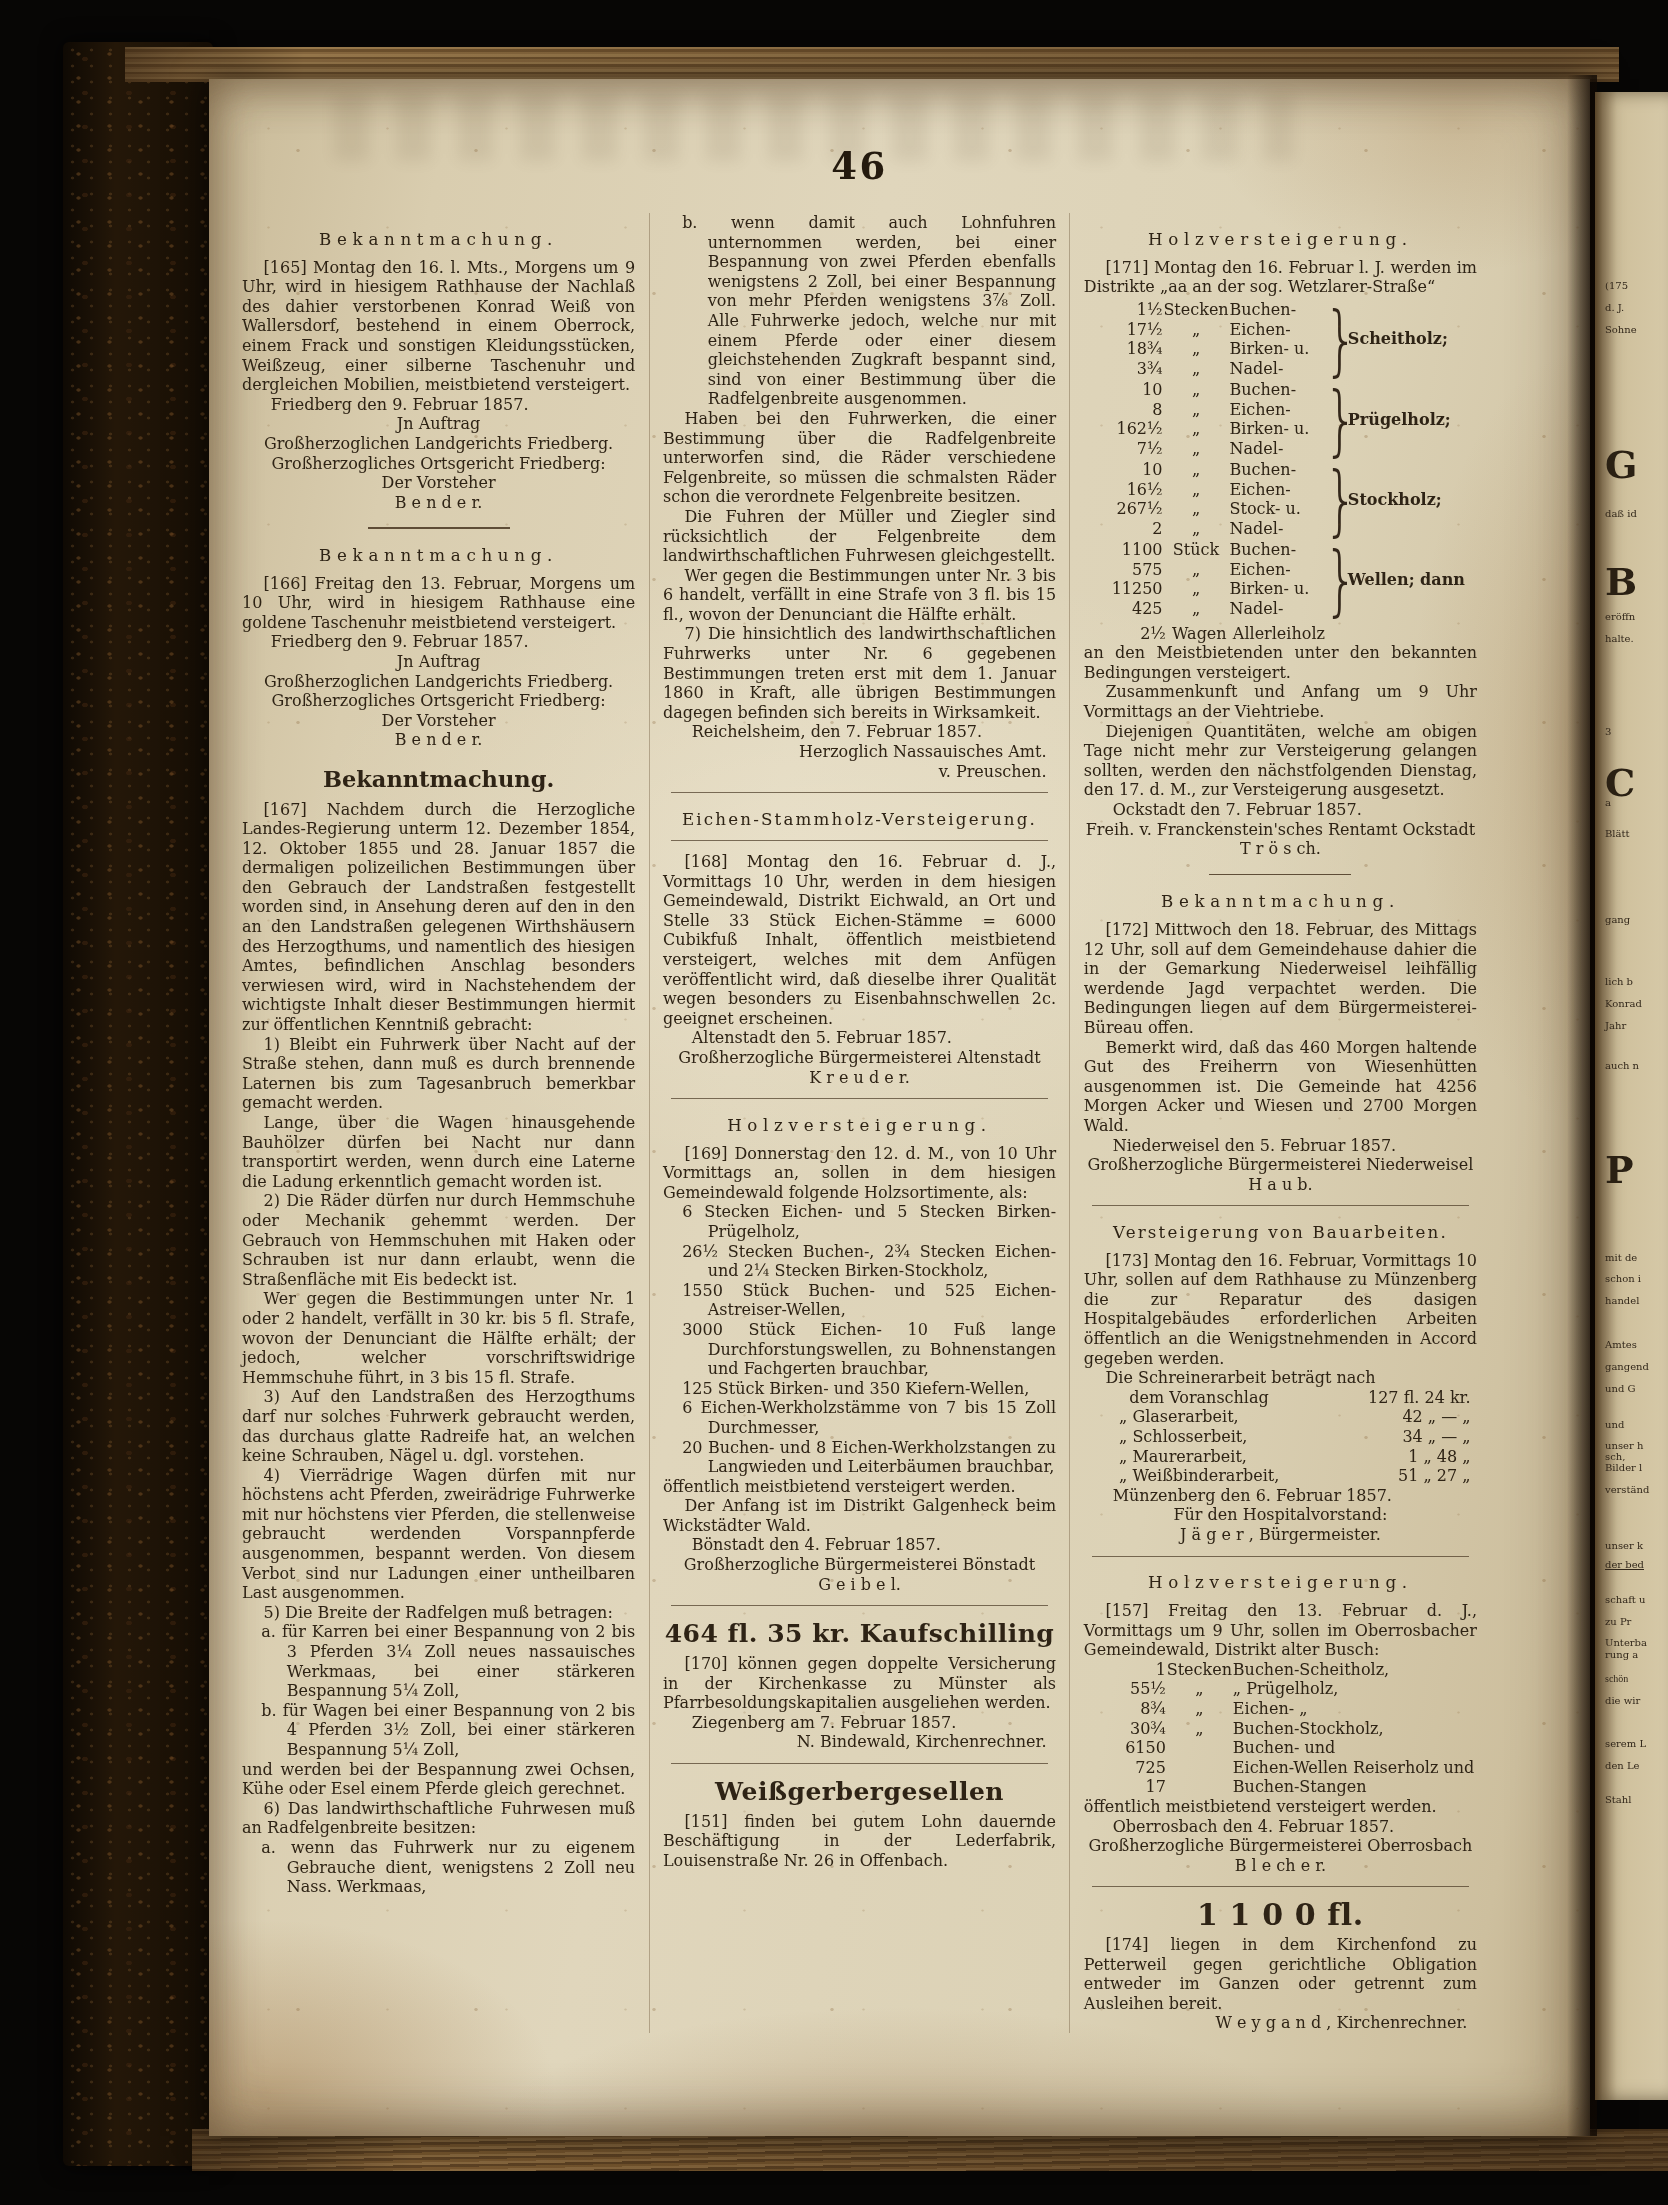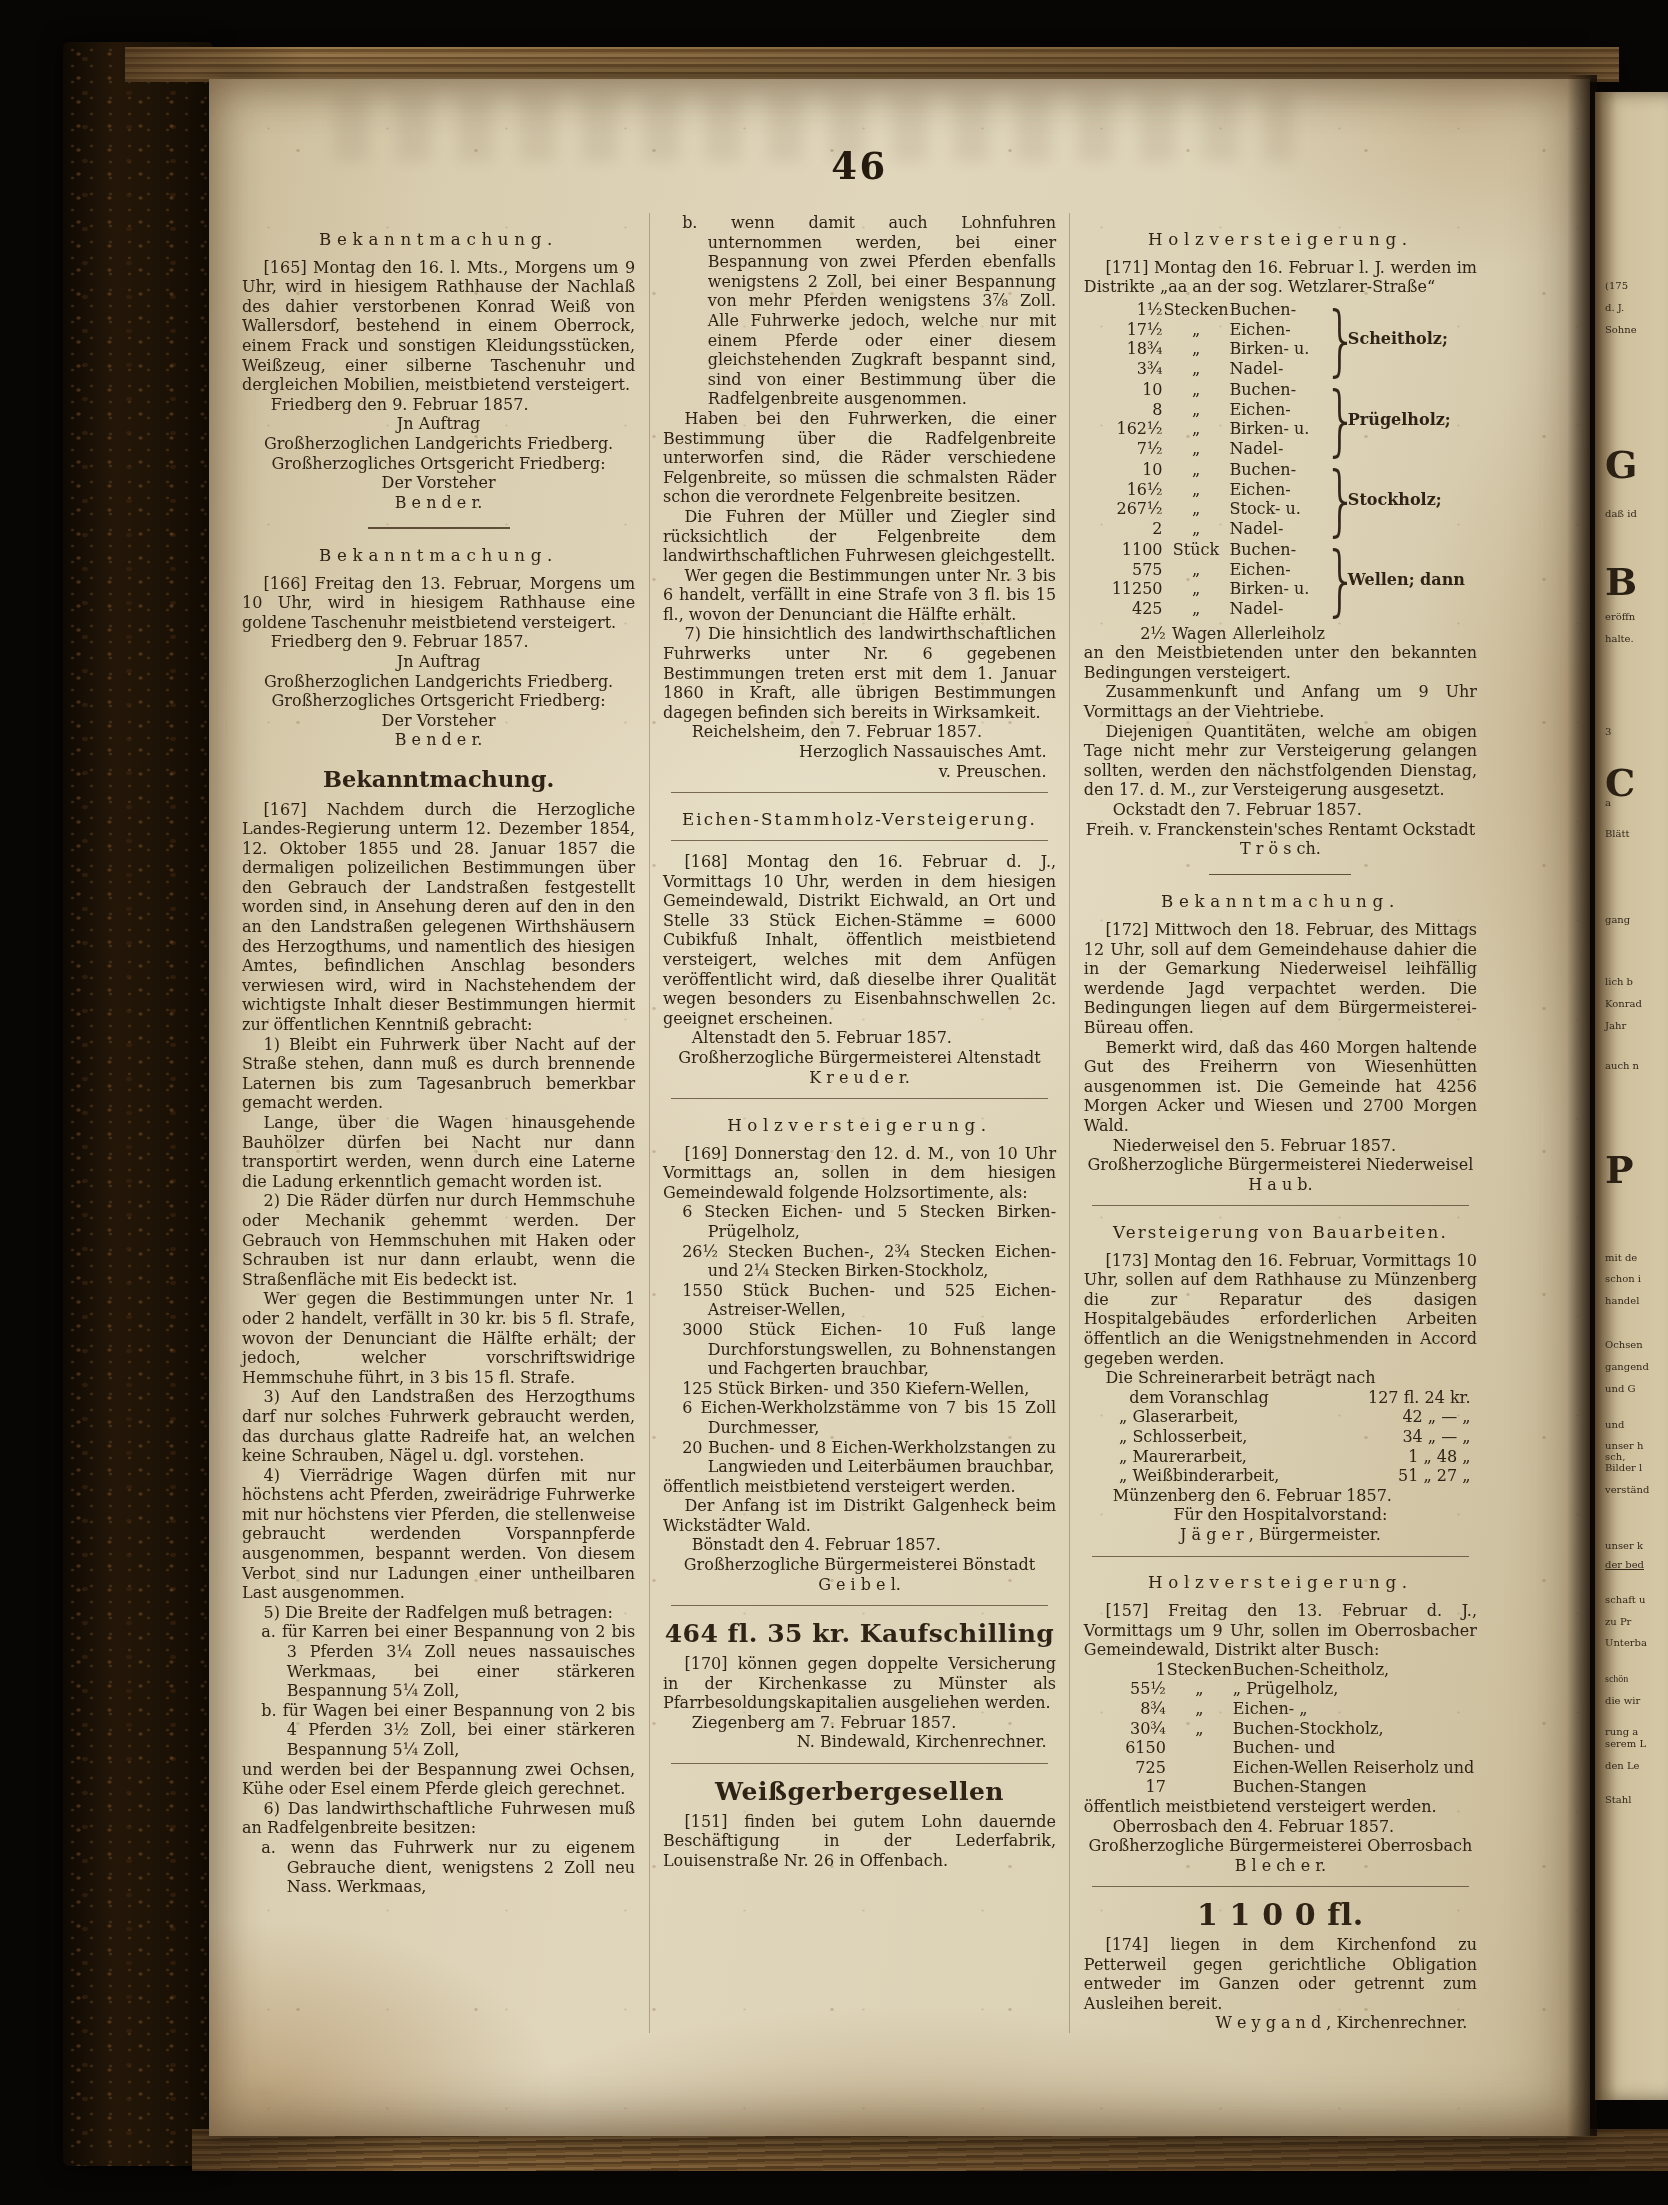--- a/index.html
+++ b/index.html
@@ -401,35 +401,35 @@
       <div class="frag" style="top: 736px;">Blätt</div>
       <div class="frag" style="top: 822px;">gang</div>
       <div class="frag" style="top: 884px;">lich b</div>
       <div class="frag" style="top: 906px;">Konrad</div>
       <div class="frag" style="top: 928px;">Jahr</div>
       <div class="frag" style="top: 968px;">auch n</div>
       <div class="frag big" style="top: 1055px;">P</div>
       <div class="frag" style="top: 1160px;">mit de</div>
       <div class="frag" style="top: 1181px;">schon i</div>
       <div class="frag" style="top: 1203px;">handel</div>
-      <div class="frag" style="top: 1247px;">Ochsen</div>
+      <div class="frag" style="top: 1247px;">Amtes</div>
       <div class="frag" style="top: 1269px;">gangend</div>
       <div class="frag" style="top: 1291px;">und G</div>
       <div class="frag" style="top: 1327px;">und</div>
       <div class="frag" style="top: 1348px;">unser h</div>
       <div class="frag" style="top: 1370px;">Bilder l</div>
       <div class="frag" style="top: 1392px;">verständ</div>
       <div class="frag" style="top: 1359px;">sch,</div>
       <div class="frag" style="top: 1448px;">unser k</div>
       <div class="frag" style="top: 1467px; text-decoration: underline;">der bed</div>
       <div class="frag" style="top: 1502px;">schaft u</div>
       <div class="frag" style="top: 1524px;">zu Pr</div>
       <div class="frag" style="top: 1545px; text-align: right;">Unterba</div>
       <div class="frag" style="top: 1581px; font-family: Liberation Serif, serif;">schön</div>
       <div class="frag" style="top: 1603px;">die wir</div>
-      <div class="frag" style="top: 1634px;">rung a</div>
+      <div class="frag" style="top: 1557px;">rung a</div>
       <div class="frag" style="top: 1646px; text-align: center;">serem L</div>
       <div class="frag" style="top: 1668px;">den Le</div>
       <div class="frag" style="top: 1702px;">Stahl</div>
     </div>
   <div class="vignette"></div>
 </div>
 
 
 </body></html>

